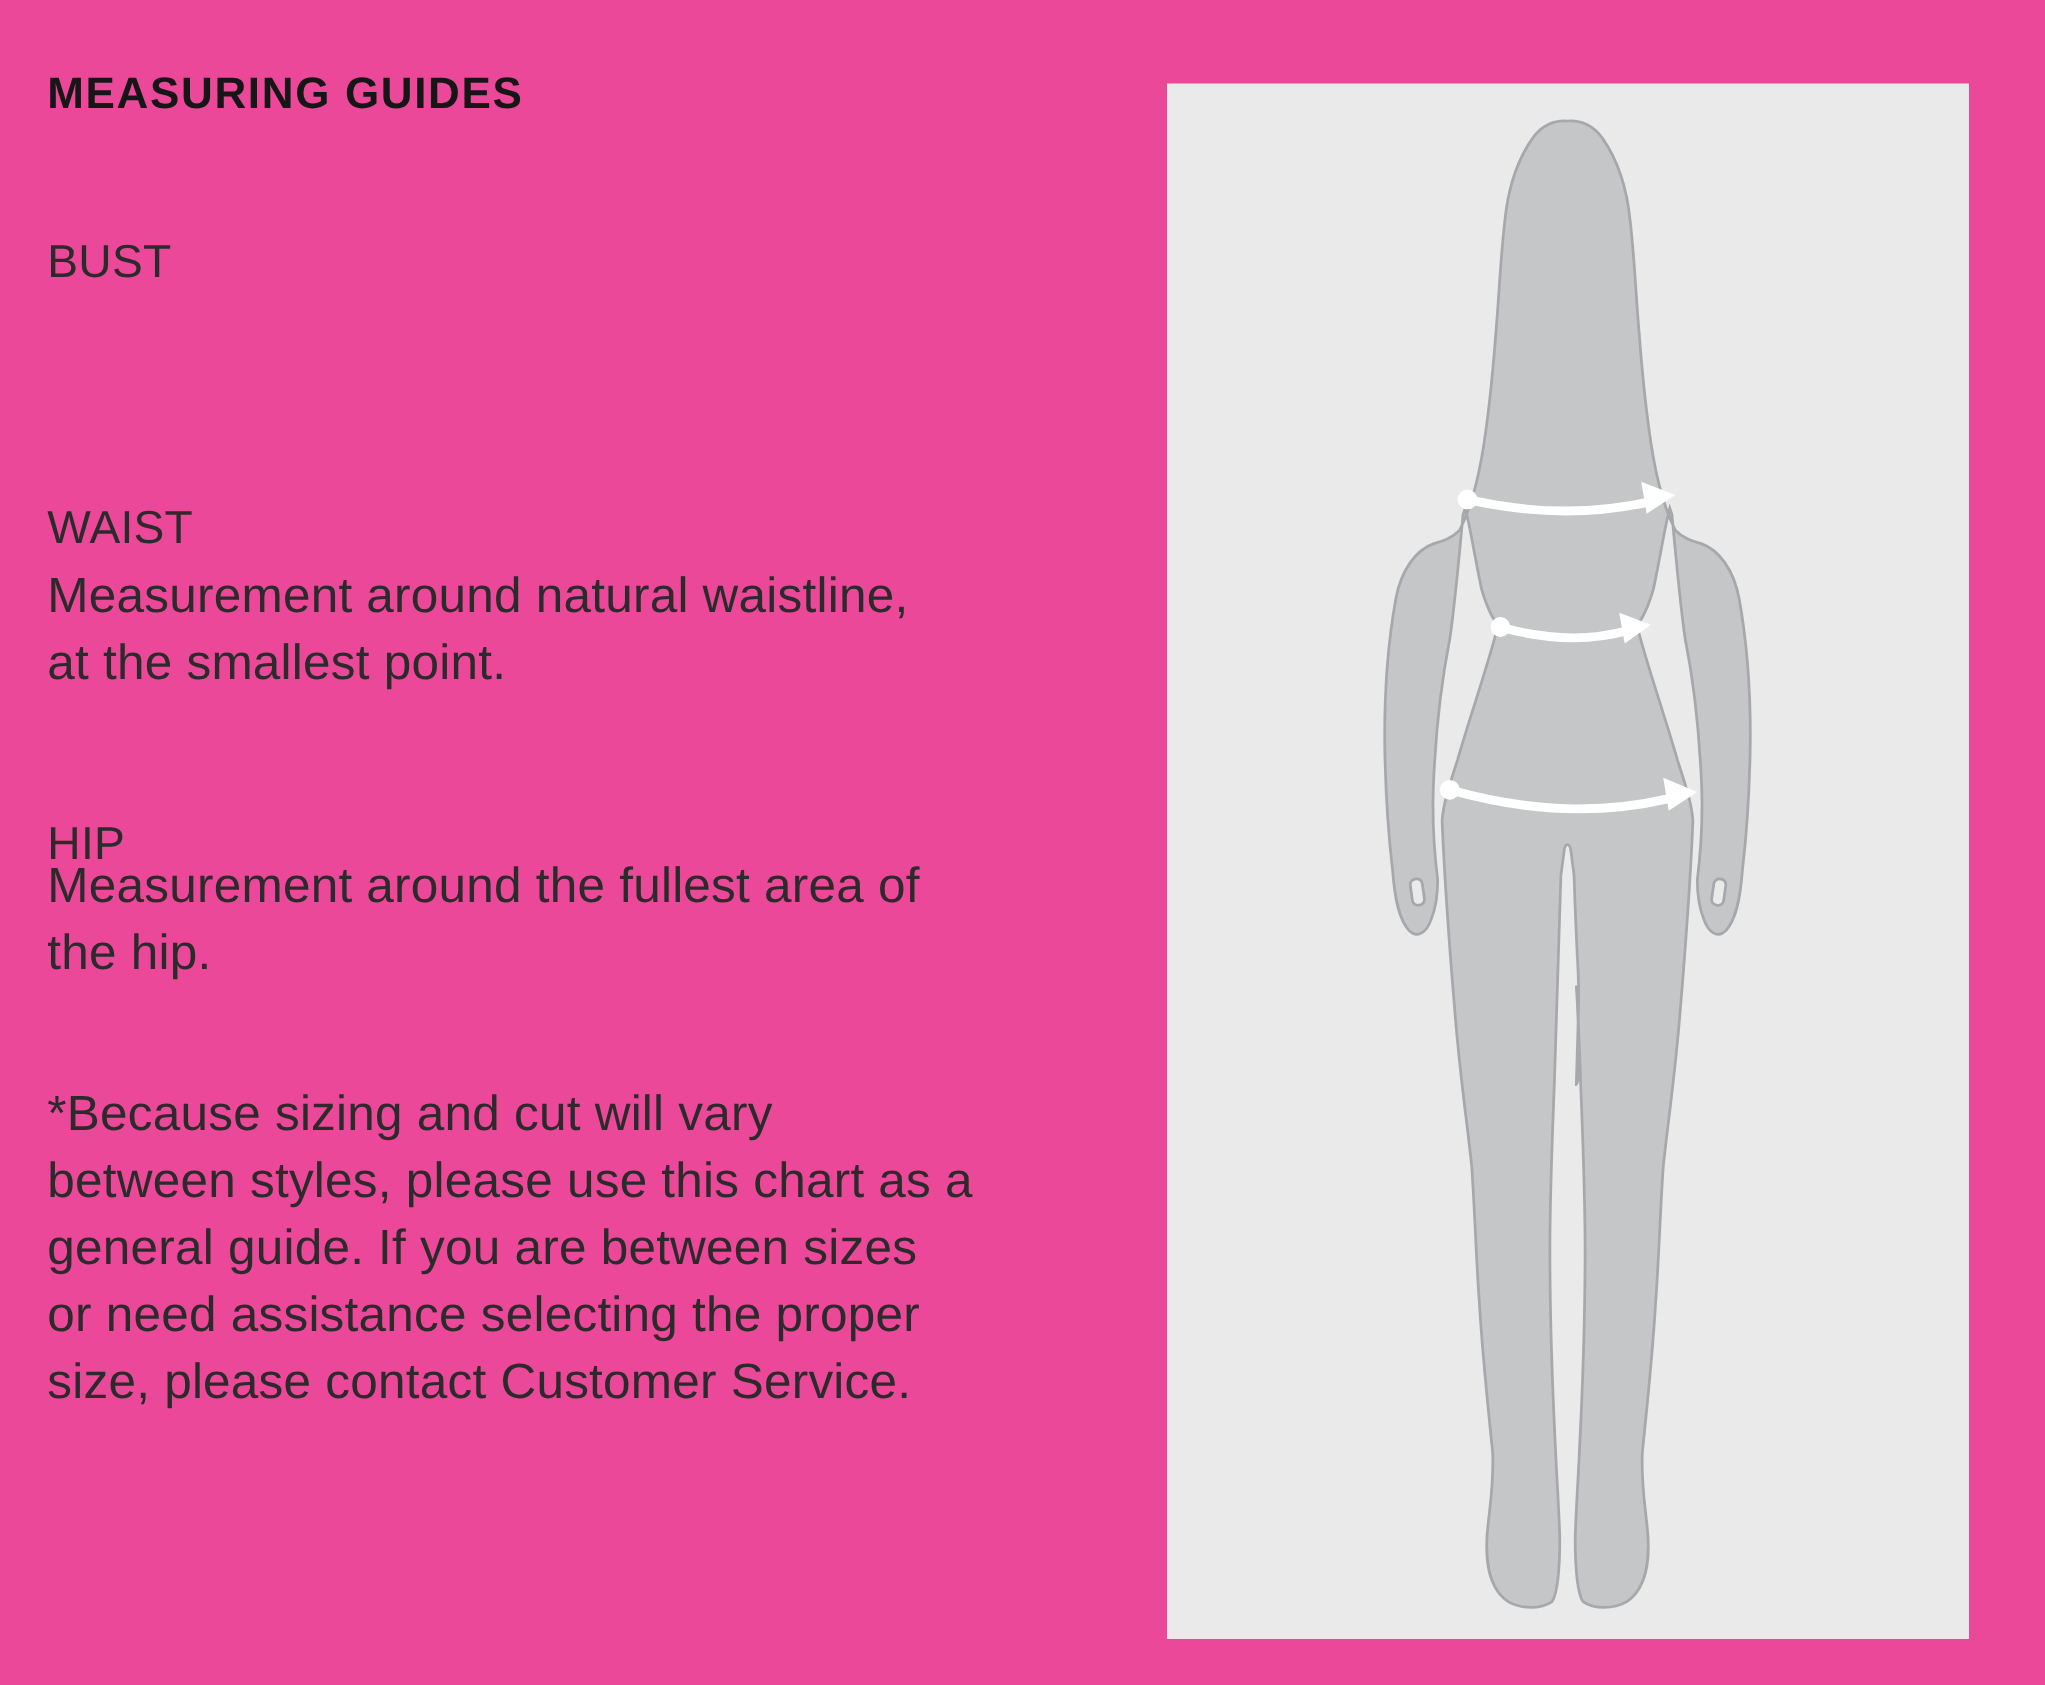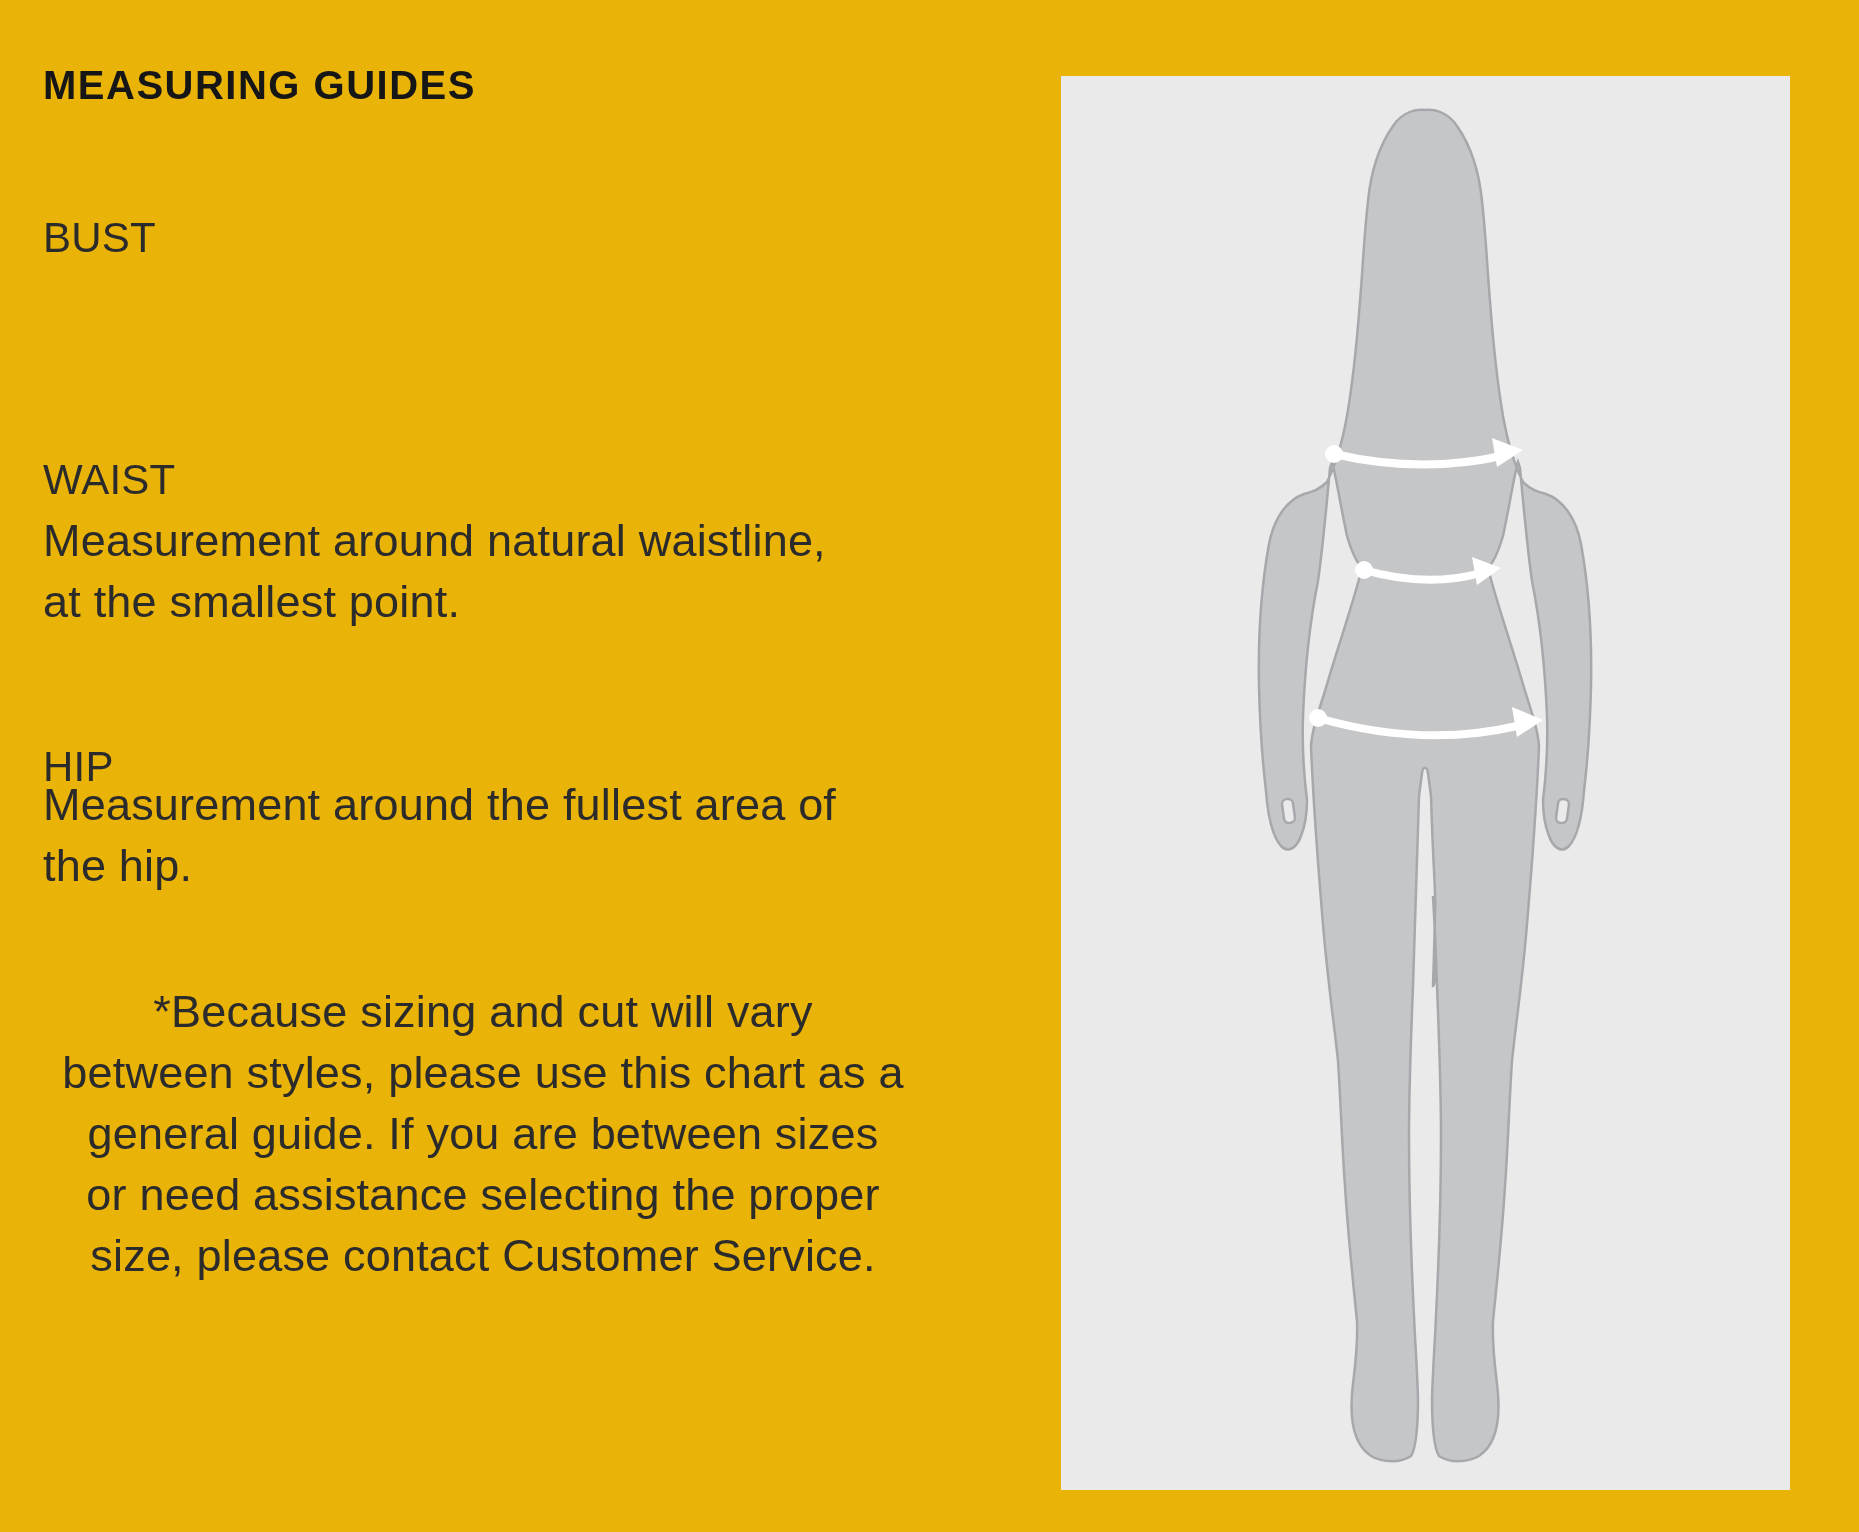--- a/index.html
+++ b/index.html
@@ -1,25 +1,25 @@
 <!DOCTYPE html>
 <html><head>
 <meta charset="utf-8">
 <style>
   html,body{margin:0;padding:0;background:#ffffff;}
-  #canvas{position:relative;width:1859px;height:1532px;background:#eab308;overflow:hidden;
+  #canvas{position:relative;width:1859px;height:1532px;background:#ec4899;overflow:hidden;
           font-family:"Liberation Sans","DejaVu Sans",sans-serif;}
   .abs{position:absolute;}
   .h1{left:43px;top:61px;font-weight:700;font-size:40px;line-height:48px;
       letter-spacing:1.5px;color:#161616;}
   .sec-label{left:43px;font-size:42px;line-height:61px;color:#2b2b2b;letter-spacing:.2px;}
   .sec-desc{left:43px;font-size:45px;line-height:61px;color:#2b2b2b;letter-spacing:.2px;
             white-space:pre-line;width:870px;}
   .footnote{left:43px;top:981px;font-size:45px;line-height:61px;color:#2b2b2b;
-            letter-spacing:.2px;white-space:pre-line;width:880px;text-align:center;}
+            letter-spacing:.2px;white-space:pre-line;width:880px;}
   #figure-panel{left:1061px;top:76px;width:729px;height:1414px;background:#eaeaea;}
   #figure-panel svg{display:block;width:729px;height:1414px;}
 </style>
 </head>
 <body>
 
 <div id="canvas">
 
   <div class="abs h1">MEASURING GUIDES</div>
 

